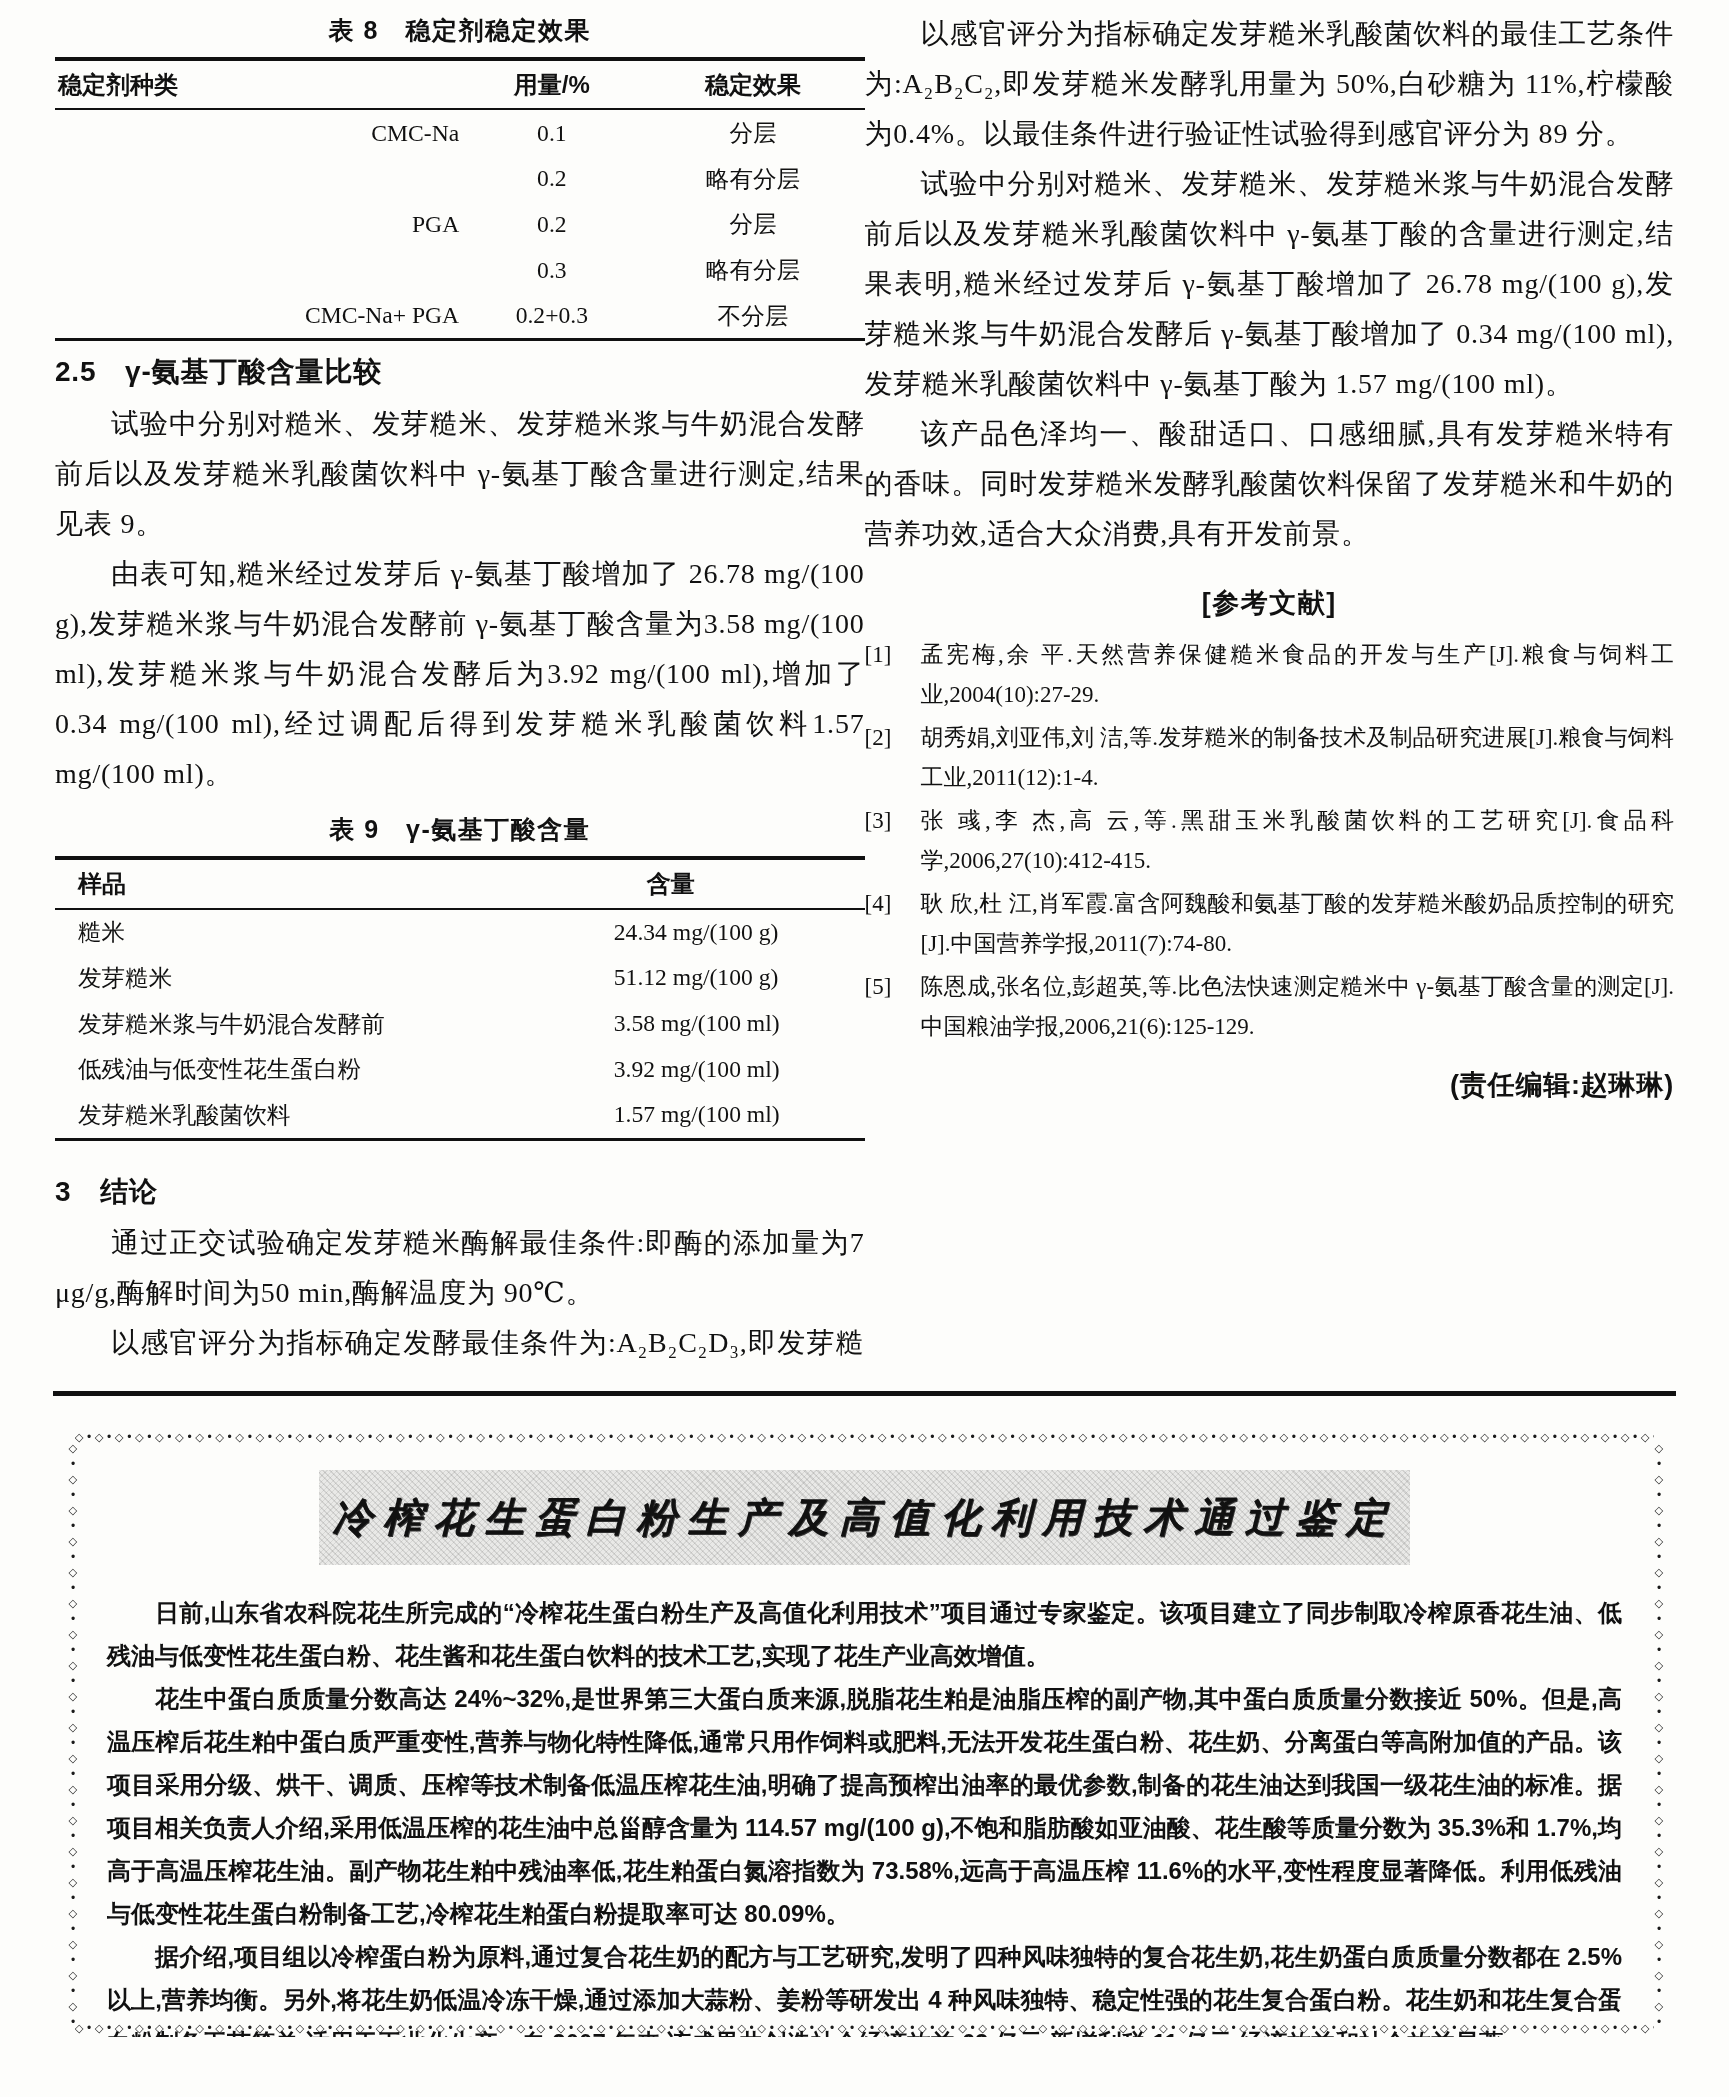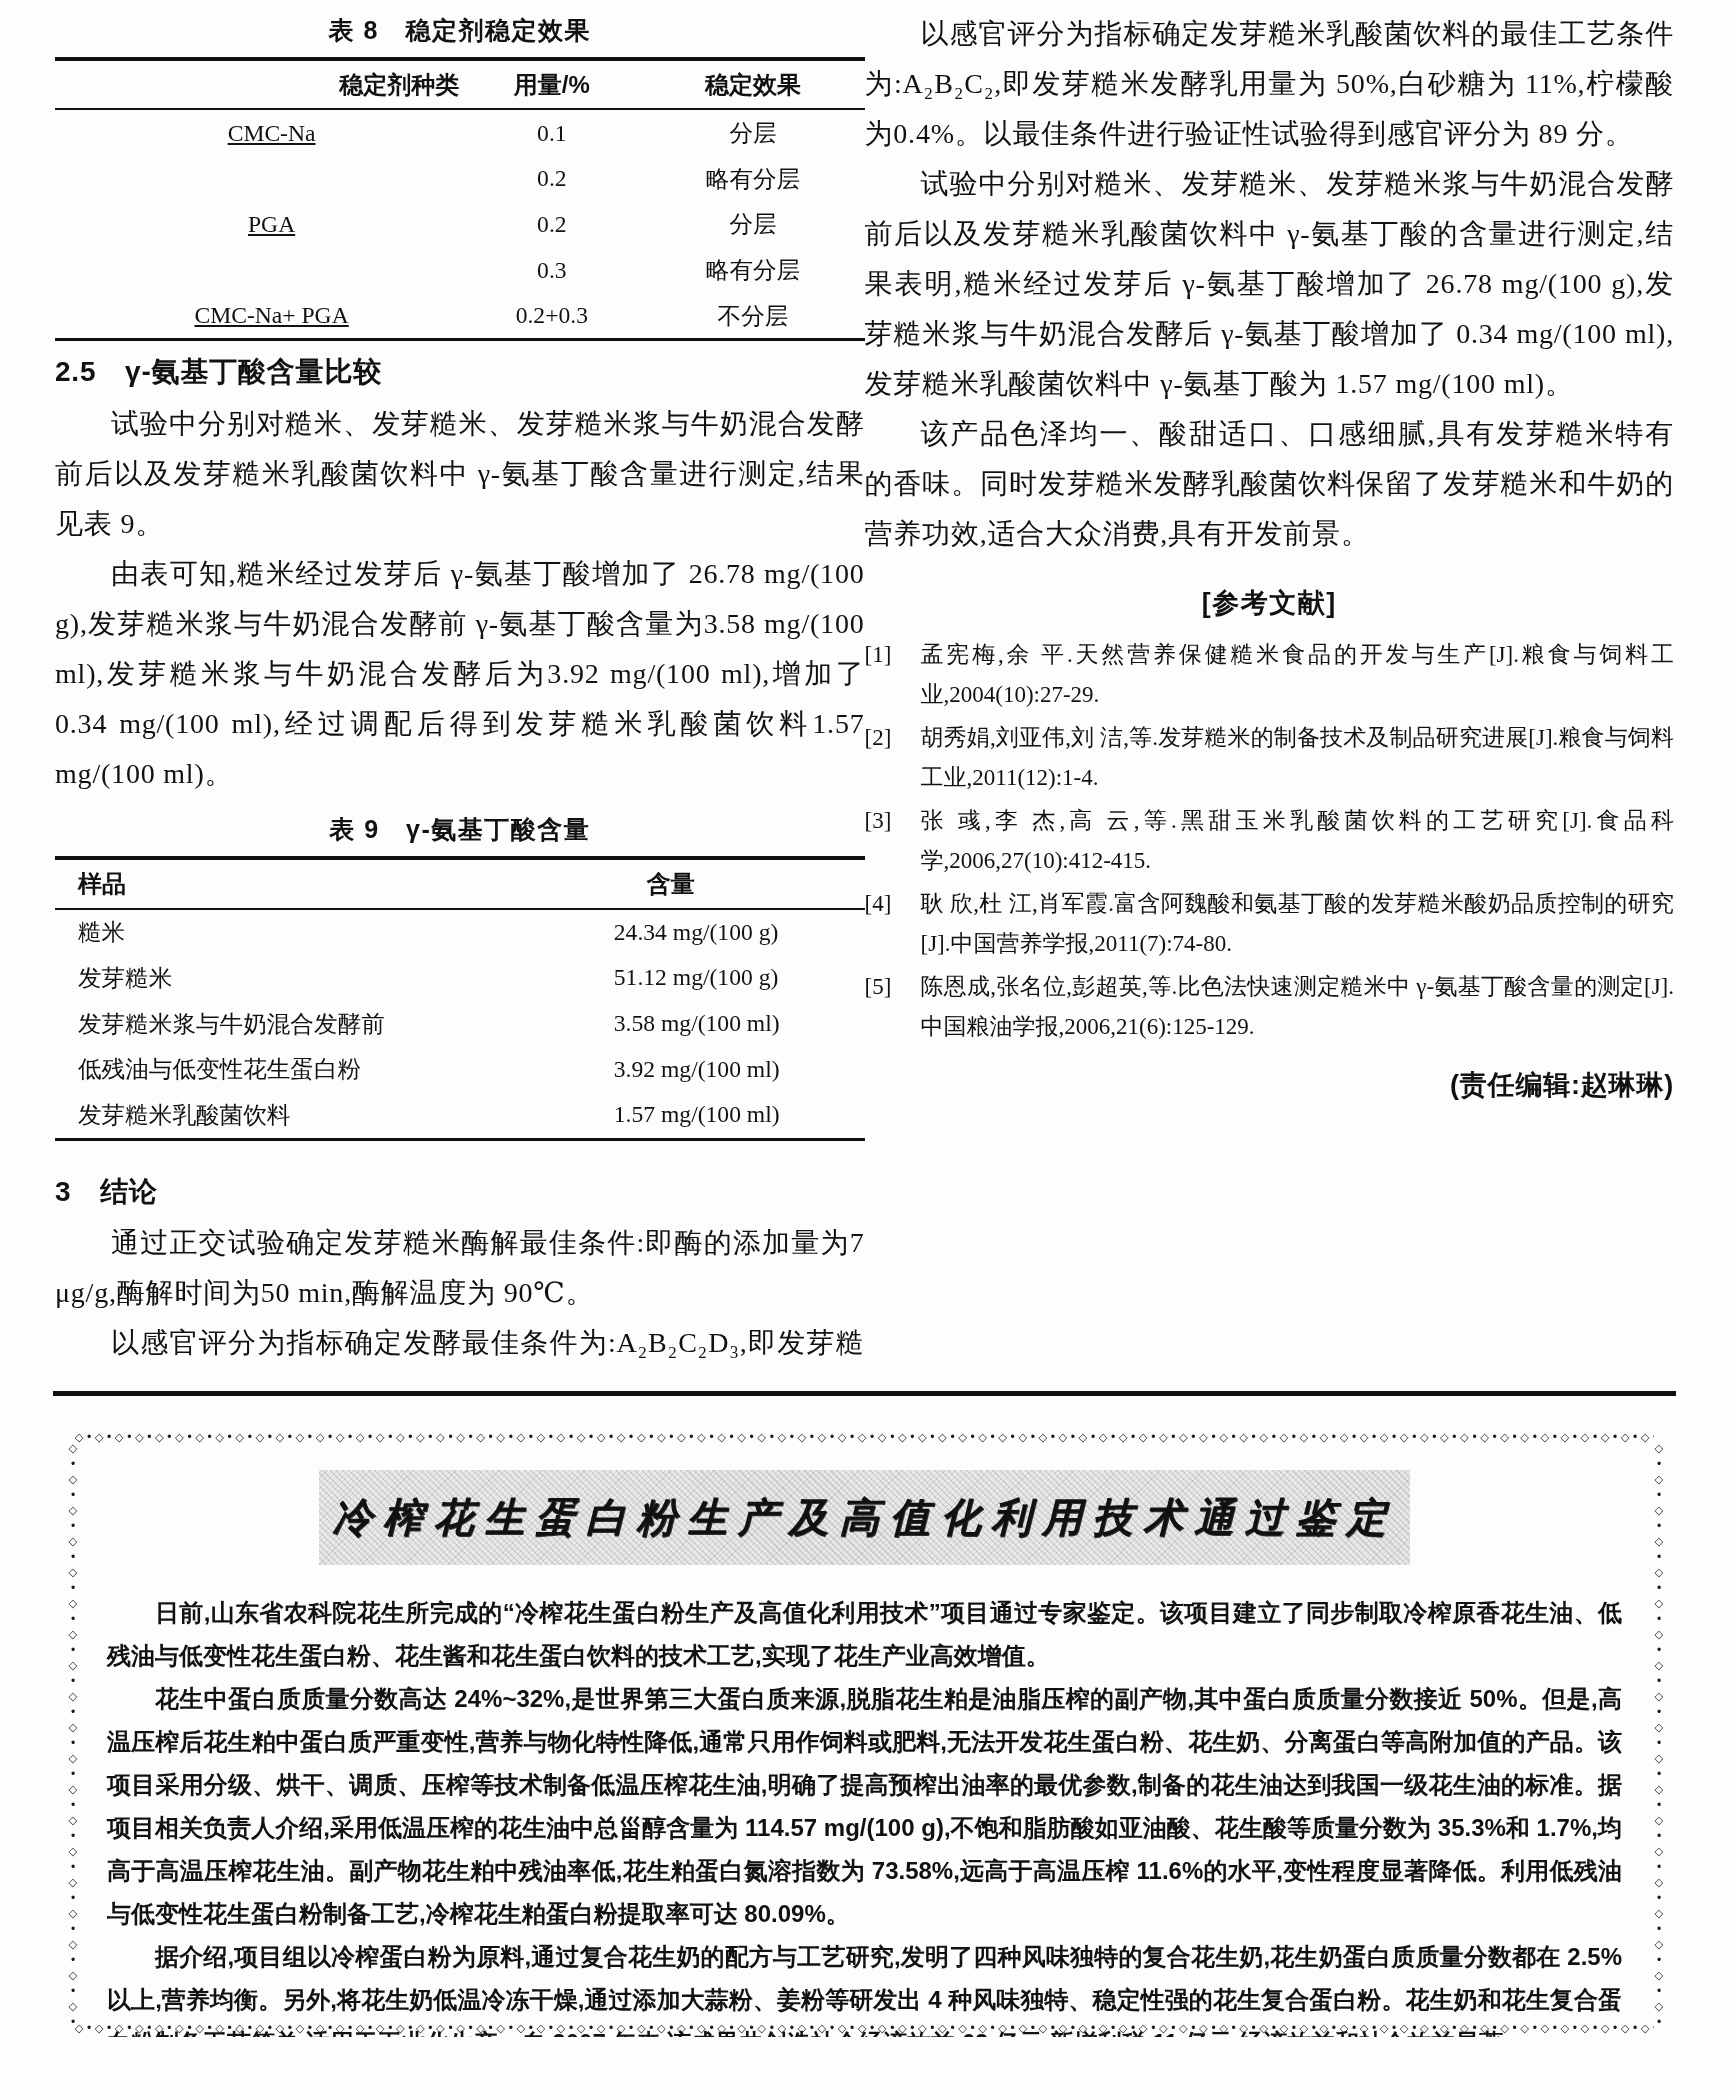--- a/index.html
+++ b/index.html
@@ -50,22 +50,22 @@
     font-size:23.6px;
   }
   table.paper th{
     font-family:"Liberation Sans","DejaVu Sans",sans-serif;
     font-weight:bold;
     border-bottom:2.3px solid #111;
     padding:7.6px 3px;
     font-size:24px;
   }
   table.paper td{padding:6.8px 3px;}
-  .t8 td:nth-child(1){text-align:center;padding-left:29px;text-decoration:underline;}
-  .t8 th:nth-child(1){text-align:right;}
+  .t8 td:nth-child(1){text-align:right;padding-left:29px;}
+  .t8 th:nth-child(1){text-align:left;}
   .t8 td:nth-child(2),.t8 th:nth-child(2){text-align:center;}
   .t8 td:nth-child(3),.t8 th:nth-child(3){text-align:center;}
   .t9 th:nth-child(1){text-align:left;padding-left:23px;}
   .t9 td:nth-child(1){text-align:left;padding-left:23px;}
   .t9 th:nth-child(2){text-align:center;}
   .t9 td:nth-child(2){text-align:left;padding-left:137px;}
   .refs-heading{
     font-family:"Liberation Sans","DejaVu Sans",sans-serif;
     font-weight:bold;
     font-size:27px;

